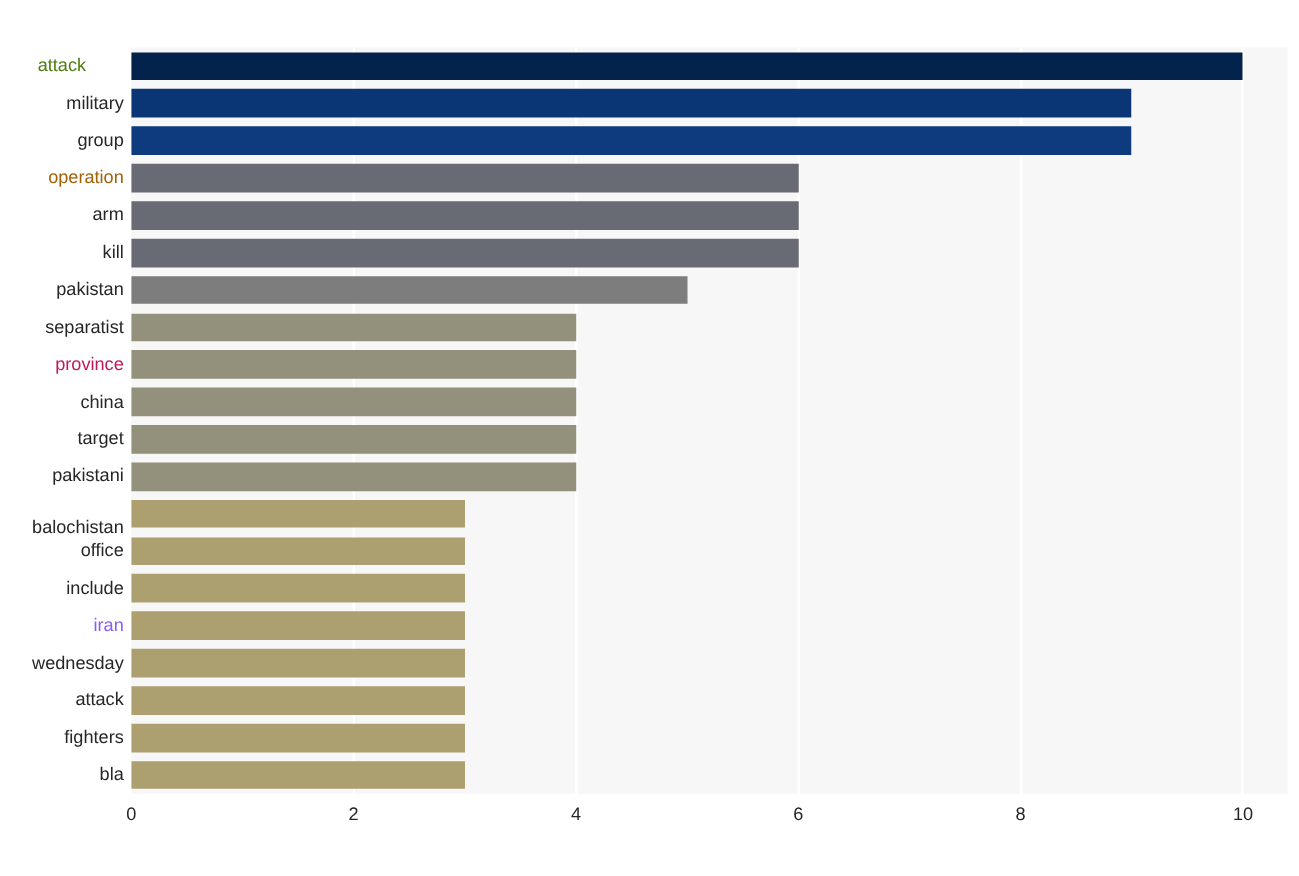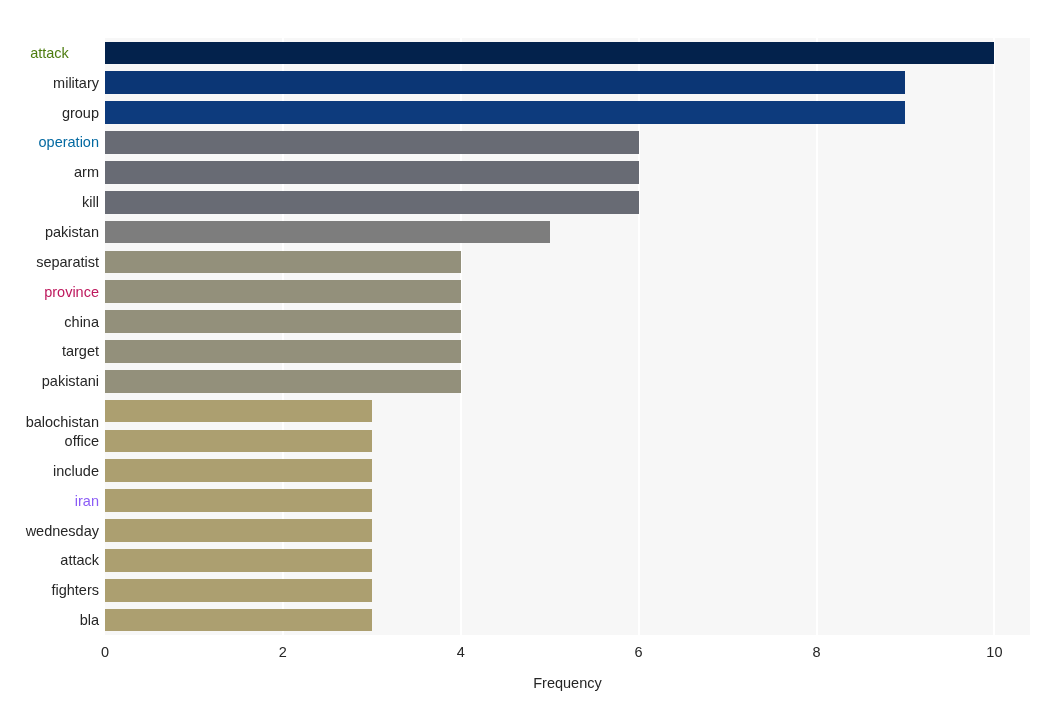--- a/index.html
+++ b/index.html
@@ -178,21 +178,21 @@
         <div class="bar-row" style="top: 570.732px; height: 22.686px;">
           <div class="bar" title="bla: 3" style="width: 266.827px; background: rgb(172, 159, 112);"></div>
         </div>
       </div>
   </div>
 
   <div id="y-axis-labels">
       <div class="y-tick-label" style="top: 7.925px; color: #4d7c0f; text-align: center;">attack</div>
       <div class="y-tick-label" style="top: 37.775px; color: rgb(38, 38, 38);">military</div>
       <div class="y-tick-label" style="top: 67.625px; color: rgb(38, 38, 38);">group</div>
-      <div class="y-tick-label" style="top: 97.475px; color: #0369a1;">operation</div>
+      <div class="y-tick-label" style="top: 97.475px; color: #a16207;">operation</div>
       <div class="y-tick-label" style="top: 127.325px; color: rgb(38, 38, 38);">arm</div>
       <div class="y-tick-label" style="top: 157.175px; color: rgb(38, 38, 38);">kill</div>
       <div class="y-tick-label" style="top: 187.025px; color: rgb(38, 38, 38);">pakistan</div>
       <div class="y-tick-label" style="top: 216.875px; color: rgb(38, 38, 38);">separatist</div>
       <div class="y-tick-label" style="top: 246.725px; color: #be185d;">province</div>
       <div class="y-tick-label" style="top: 276.575px; color: rgb(38, 38, 38);">china</div>
       <div class="y-tick-label" style="top: 306.425px; color: rgb(38, 38, 38);">target</div>
       <div class="y-tick-label" style="top: 336.275px; color: rgb(38, 38, 38);">pakistani</div>
       <div class="y-tick-label" style="top: 377px; color: rgb(38, 38, 38); text-align: right;">balochistan</div>
       <div class="y-tick-label" style="top: 395.975px; color: rgb(38, 38, 38);">office</div>
@@ -206,15 +206,14 @@
 
   <div id="x-axis-labels">
       <div class="x-tick-label" style="left: 105px; color: rgb(38, 38, 38);">0</div>
       <div class="x-tick-label" style="left: 282.885px; color: rgb(38, 38, 38);">2</div>
       <div class="x-tick-label" style="left: 460.769px; color: rgb(38, 38, 38);">4</div>
       <div class="x-tick-label" style="left: 638.654px; color: rgb(38, 38, 38);">6</div>
       <div class="x-tick-label" style="left: 816.538px; color: rgb(38, 38, 38);">8</div>
       <div class="x-tick-label" style="left: 994.423px; color: rgb(38, 38, 38);">10</div>
     </div>
 
-  <div id="x-axis-title">Frequency</div>
 
 </div>
 
 </body></html>

